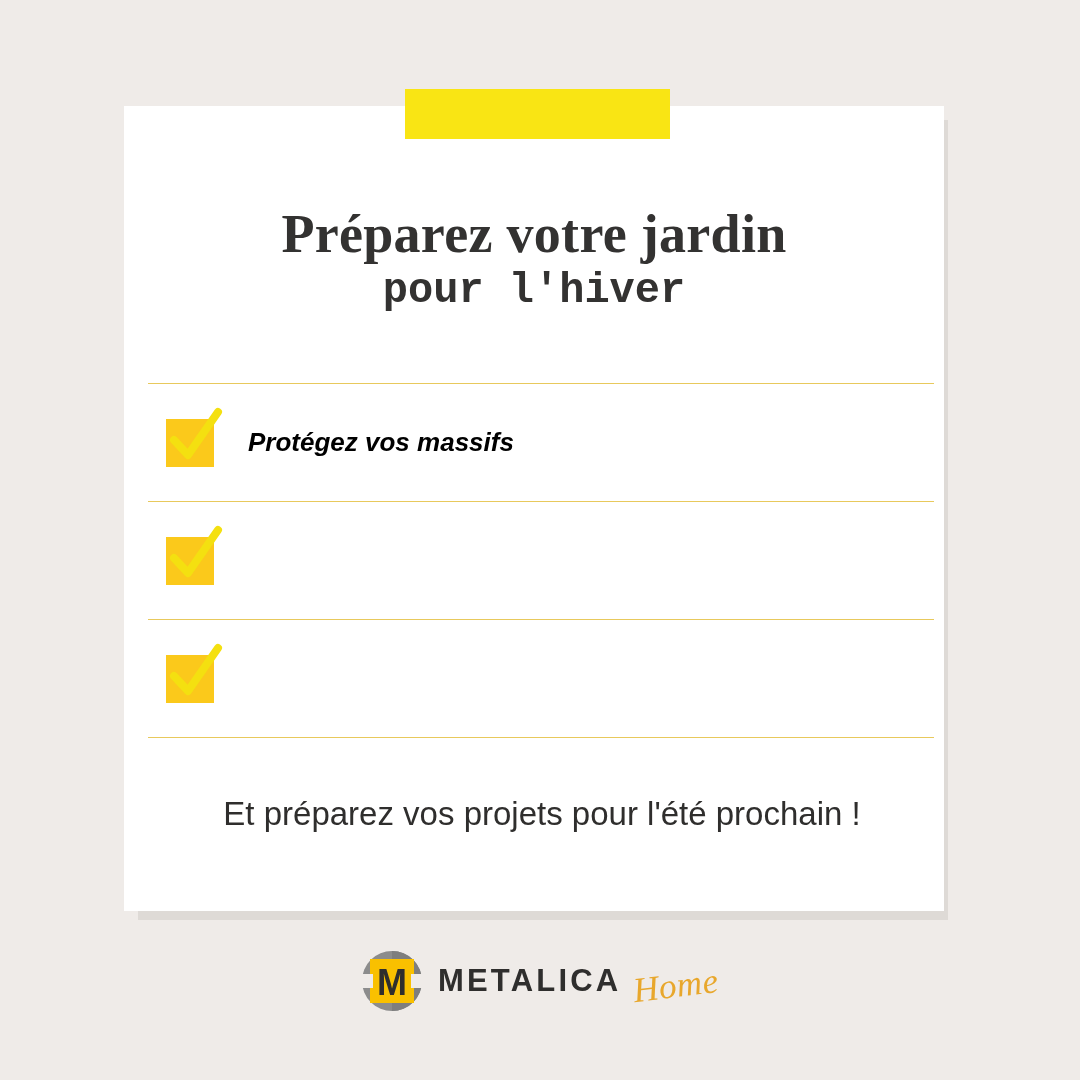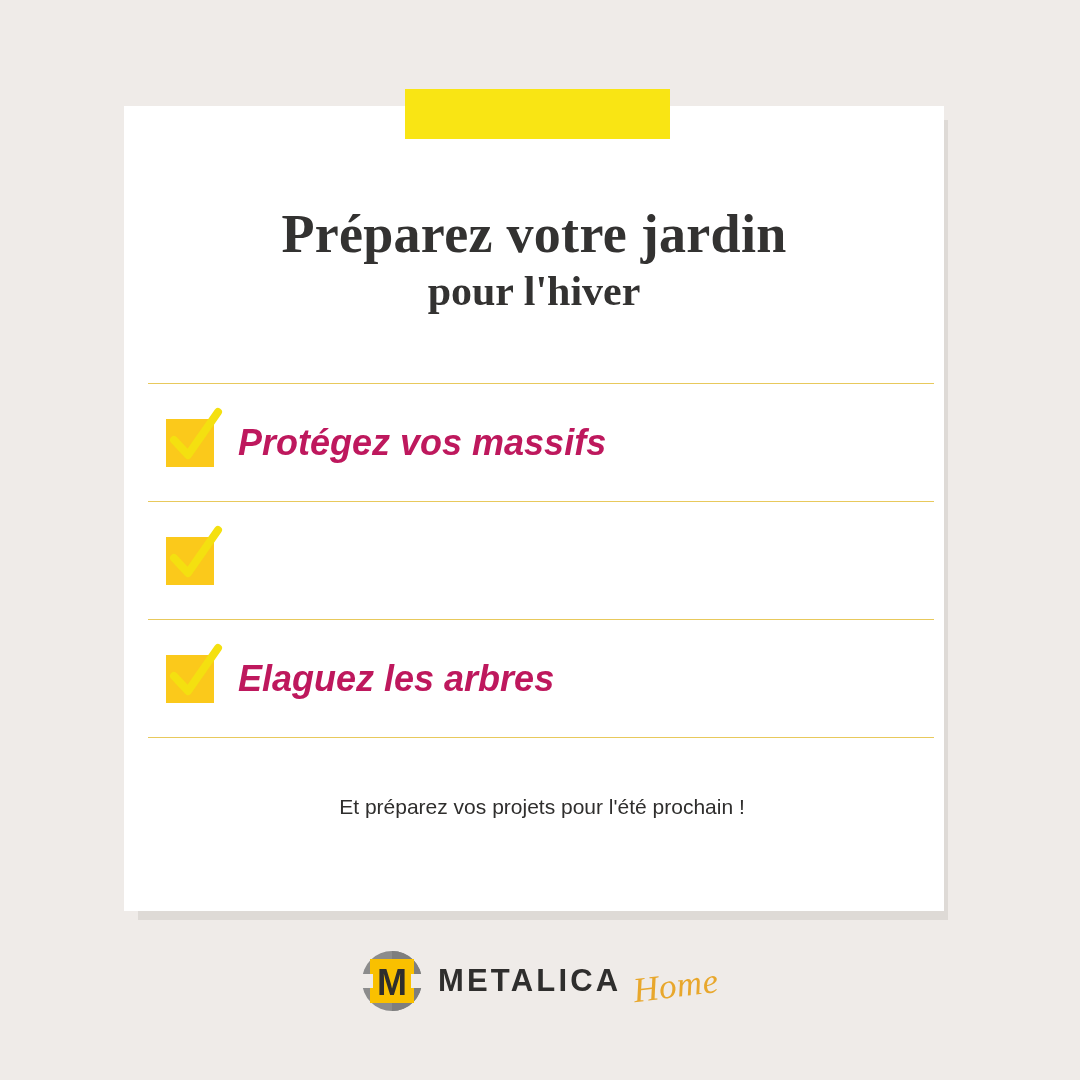--- a/index.html
+++ b/index.html
@@ -47,21 +47,21 @@
   }
   .title-1 {
     font-family:"Liberation Serif", serif;
     font-weight:bold;
     font-size:54px;
     line-height:1.08;
     color:#333231;
     letter-spacing:0.3px;
   }
   .title-2 {
-    font-family:Liberation Serif, serif;
+    font-family:Liberation Mono, monospace;
     font-weight:bold;
     font-size:42px;
     line-height:1.35;
     color:#333231;
   }
 
   
   .list {
     position:absolute;
     left:148px; top:383px;
@@ -84,35 +84,35 @@
     background:#fbc91b;
     flex:0 0 auto;
   }
   .checkbox svg {
     position:absolute;
     left:-2px; top:-13px;
     width:62px; height:62px;
     overflow:visible;
   }
   .row-label {
-    margin-left:24px;
-    font-size:36px;
+    margin-left:34px;
+    font-size:26px;
     font-style:italic;
     font-weight:bold;
-    color:#be185d;
+    color:#000000;
     white-space:nowrap;
   }
 
   
   .footnote {
     position:absolute;
     left:124px; top:795px;
     width:820px;
     text-align:center;
-    font-size:21px;
+    font-size:33px;
     color:#2f2e2d;
     padding-left:16px;
   }
 
   
   .brand {
     position:absolute;
     left:0; top:950px;
     width:1080px;
     display:flex;
@@ -180,21 +180,20 @@
     </div>
 
     <div class="divider"></div>
 
     <div class="row">
       <span class="checkbox">
         <svg viewBox="0 0 62 62">
           <path d="M10 34 L24 49 L54 6" fill="none" stroke="#f4e010" stroke-width="8" stroke-linecap="round" stroke-linejoin="round"></path>
         </svg>
       </span>
-      <span class="row-label">Elaguez les arbres</span>
     </div>
 
     <div class="divider"></div>
   </div>
 
   <div class="footnote">Et préparez vos projets pour l'été prochain !</div>
 
   <div class="brand">
     <span class="logo-mark">
       <svg viewBox="0 0 62 62" width="62" height="62">

